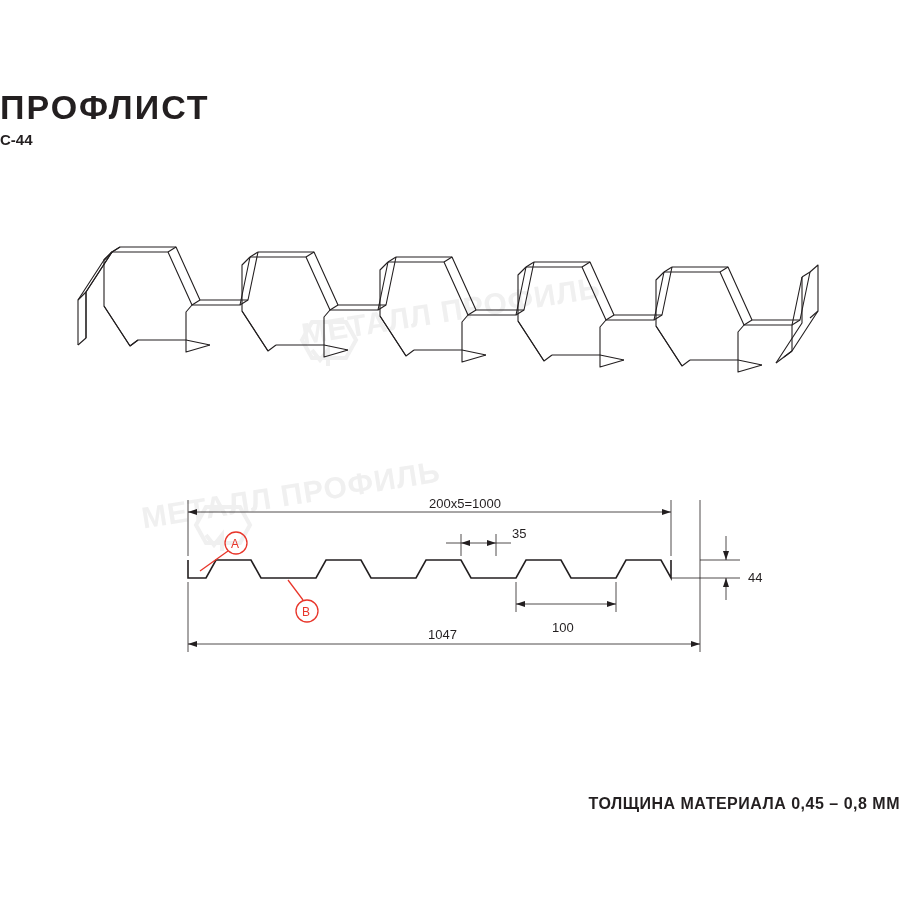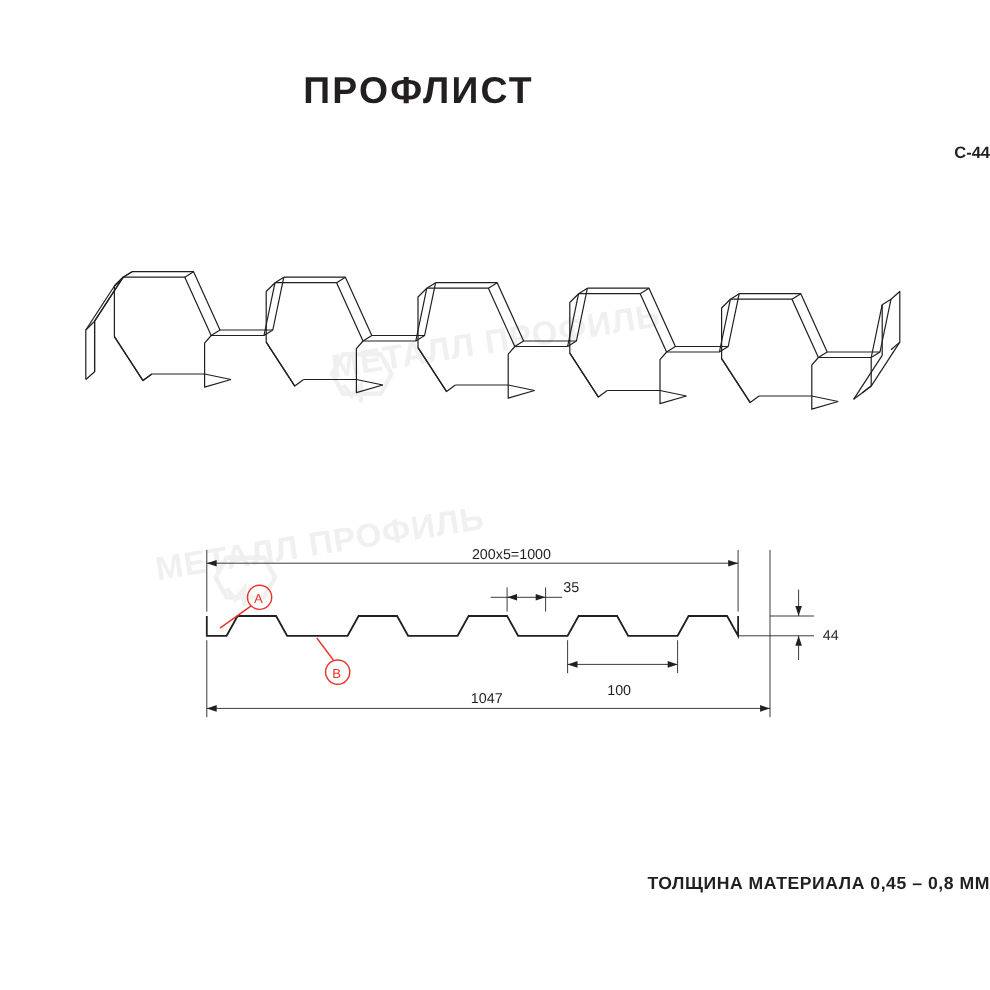--- a/index.html
+++ b/index.html
@@ -14,35 +14,35 @@
     color: #231f20;
     position: relative;
     overflow: hidden;
   }
   .page {
     position: absolute;
     inset: 0;
   }
   .title {
     position: absolute;
-    top: 64px;
+    top: 88px;
     left: 0;
     width: 761px;
-    text-align: center;
+    text-align: left;
     font-size: 34px;
     font-weight: bold;
     letter-spacing: 2px;
     color: #231f20;
   }
   .subtitle {
     position: absolute;
     top: 131px;
     left: 0;
     width: 900px;
-    text-align: right;
+    text-align: left;
     font-size: 15px;
     font-weight: bold;
     color: #231f20;
   }
   .footer {
     position: absolute;
     top: 795px;
     left: 0;
     width: 900px;
     text-align: right;

